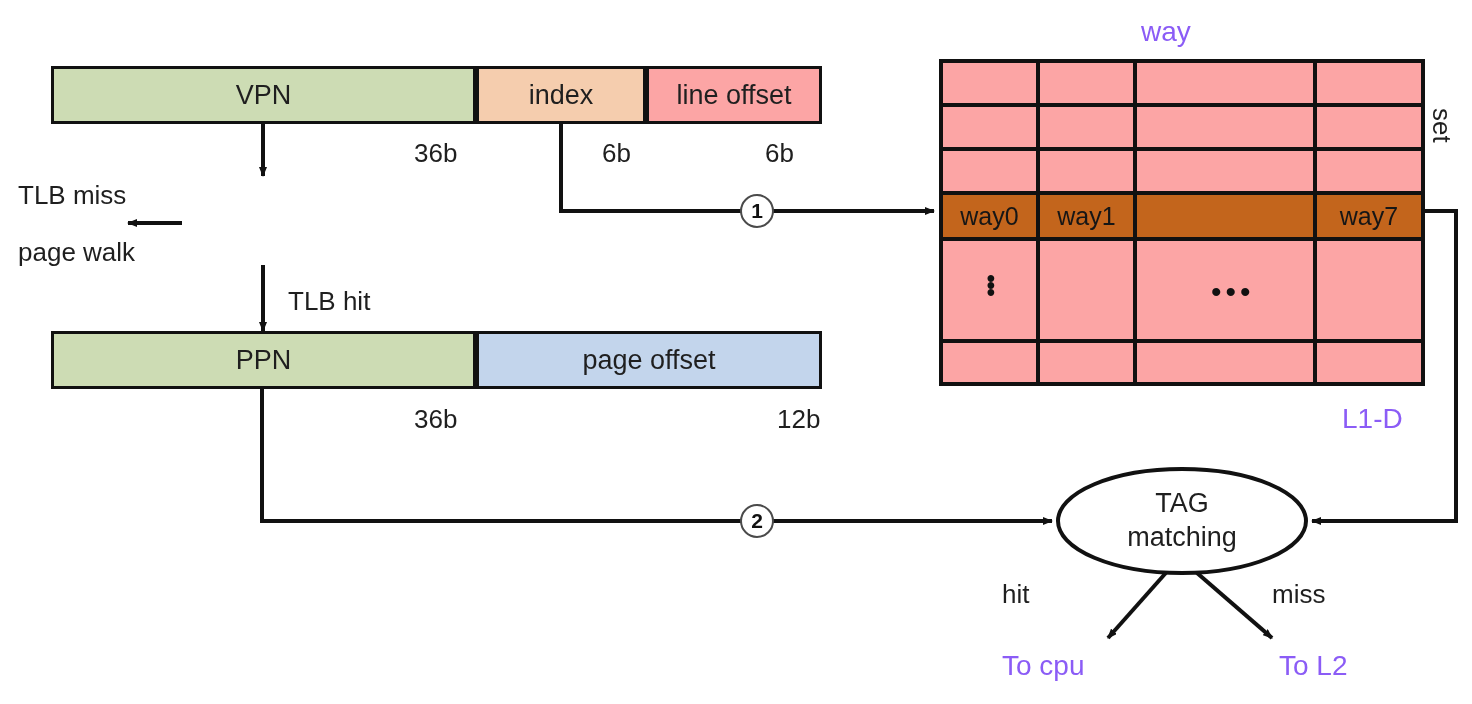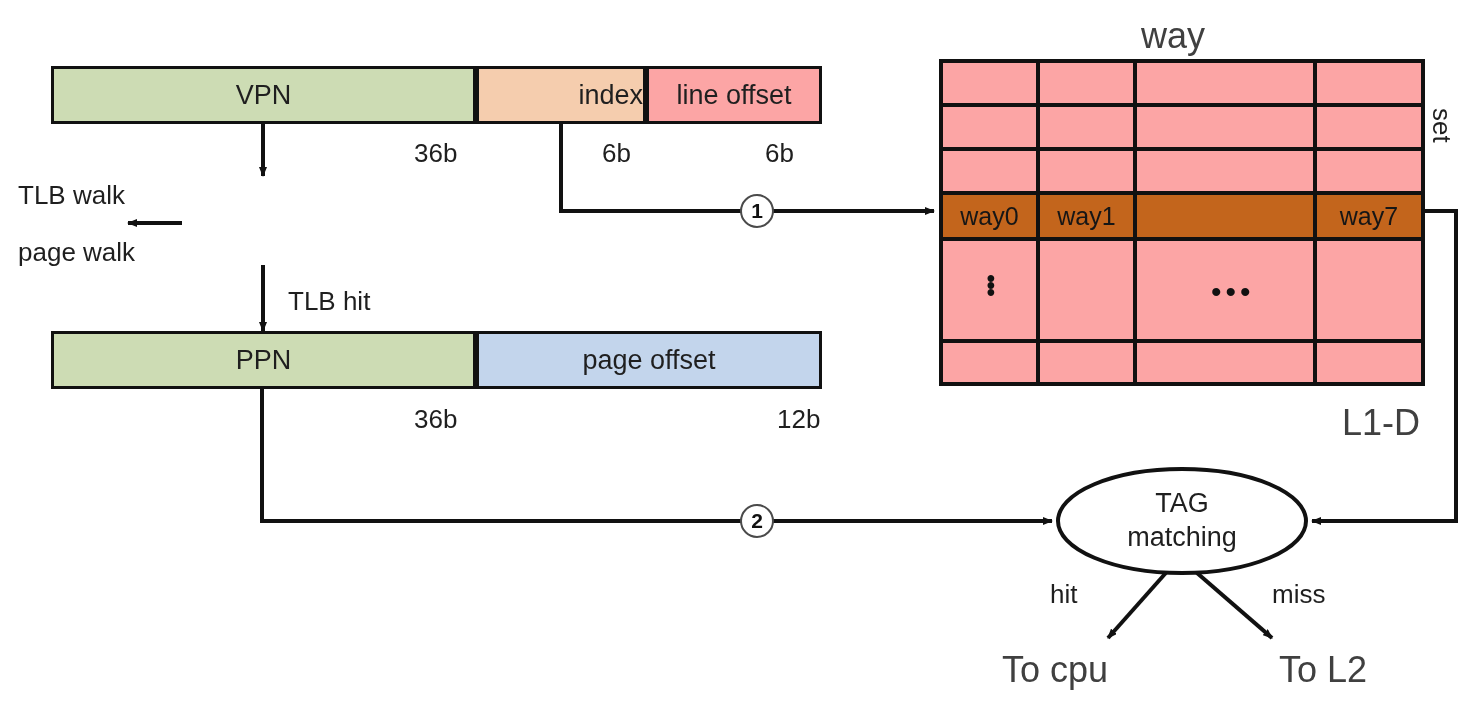--- a/index.html
+++ b/index.html
@@ -32,36 +32,36 @@
     position: absolute;
     box-sizing: border-box;
     border: 3px solid #111111;
     display: flex;
     align-items: center;
     justify-content: center;
     font-size: 27px;
     color: #1f1f1f;
   }
   .field.green  { background: #cddcb4; }
-  .field.peach  { background: #f5cdae; justify-content: flex-end; }
+  .field.peach  { background: #f5cdae; }
   .field.yellow { background: #fca5a5; }
   .field.blue   { background: #c3d5ec; }
   .field.gray   { background: #dcdcdc; }
 
   .bits {
     font-size: 26px;
     color: #1f1f1f;
   }
   .flowlbl {
     font-size: 26px;
     color: #1f1f1f;
   }
   .bigtxt {
-    font-size: 36px;
-    color: #404040;
+    font-size: 28px;
+    color: #8b5cf6;
   }
 
   
   #cache-grid {
     position: absolute;
     left: 939px;
     top: 59px;
     width: 486px;
     height: 327px;
     box-sizing: border-box;
@@ -175,21 +175,21 @@
     <span>index</span>
   </div>
   <div class="field yellow" style="left:646px; top:66px; width:176px; height:58px;">
     <span>line offset</span>
   </div>
 
   <div class="lbl bits" style="left:414px; top:140px;">36b</div>
   <div class="lbl bits" style="left:602px; top:140px;">6b</div>
   <div class="lbl bits" style="left:765px; top:140px;">6b</div>
 
-  <div class="lbl flowlbl" style="left:18px; top:182px;">TLB walk</div>
+  <div class="lbl flowlbl" style="left:18px; top:182px;">TLB miss</div>
   <div class="lbl flowlbl" style="left:18px; top:239px;">page walk</div>
   <div class="lbl flowlbl" style="left:288px; top:288px;">TLB hit</div>
 
   <div class="field green" style="left:51px; top:331px; width:425px; height:58px;">
     <span>PPN</span>
   </div>
   <div class="field blue" style="left:476px; top:331px; width:346px; height:58px;">
     <span>page offset</span>
   </div>
 
@@ -263,19 +263,19 @@
     <div class="hdots" style="left:268px; top:212px;">•••</div>
   </div>
 
   <div class="lbl bigtxt" style="left:1342px; top:405px;">L1-D</div>
 
   <div class="tagtext" style="left:1082px; top:487px; width:200px;">
     <div>TAG</div>
     <div>matching</div>
   </div>
 
-  <div class="lbl flowlbl" style="left:1050px; top:581px;">hit</div>
+  <div class="lbl flowlbl" style="left:1002px; top:581px;">hit</div>
   <div class="lbl flowlbl" style="left:1272px; top:581px;">miss</div>
 
   <div class="lbl bigtxt" style="left:1002px; top:652px;">To cpu</div>
   <div class="lbl bigtxt" style="left:1279px; top:652px;">To L2</div>
 
 </div>
 
 </body></html>

